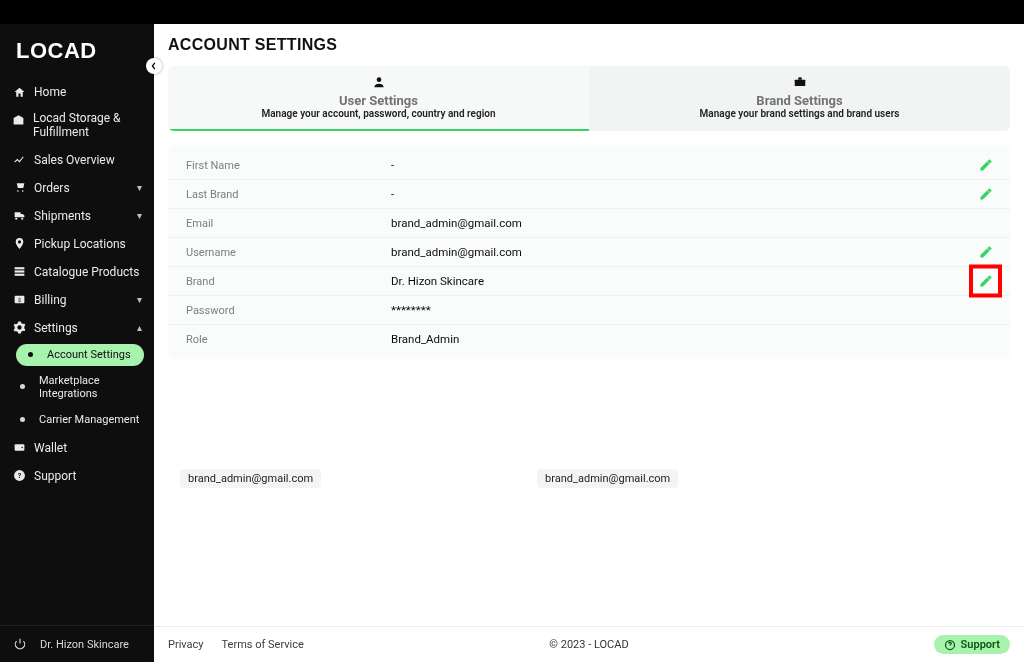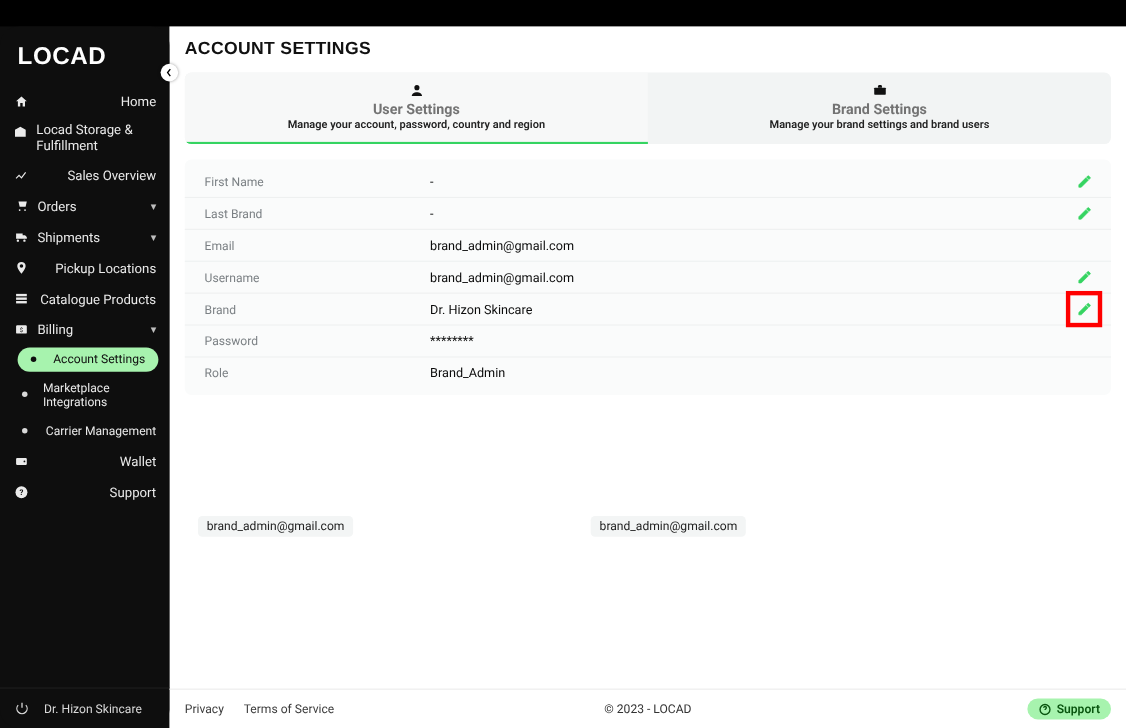--- a/index.html
+++ b/index.html
@@ -5,21 +5,21 @@
   * { margin: 0; padding: 0; box-sizing: border-box; font-family: -apple-system, BlinkMacSystemFont, "Segoe UI", Roboto, Arial, sans-serif; }
   html, body { width: 1024px; height: 662px; overflow: hidden; background: #0e0e0e; }
   .top-bar { width: 100%; height: 24px; background: #000; }
   .app { display: flex; width: 100%; height: calc(100% - 24px); }
   
   .sidebar { width: 154px; background: #0e0e0e; color: #d9d9d9; display: flex; flex-direction: column; position: relative; border-radius: 17px; }
   .logo { padding: 14px 16px 14px 16px; }
   .logo-text { font-family: Arial Black, Arial, sans-serif; font-weight: 900; letter-spacing: 0.5px; font-size: 22px; color: #fff; }
   .collapse-btn { position: absolute; top: 34px; right: -8px; width: 16px; height: 16px; border-radius: 50%; background: #fff; color: #000; display: flex; align-items: center; justify-content: center; font-size: 10px; box-shadow: 0 0 3px rgba(0,0,0,0.4); cursor: pointer; }
   .nav { flex: 1; overflow: hidden; padding-top: 0px; }
-  .nav-item { display: flex; align-items: center; padding: 6px 12px; font-size: 12px; color: #eaeaea; cursor: pointer; gap: 8px; position: relative; min-height: 28px; justify-content: space-between; }
+  .nav-item { display: flex; align-items: center; padding: 6px 12px; font-size: 12px; color: #eaeaea; cursor: pointer; gap: 8px; position: relative; min-height: 28px; }
   .nav-item .icon-slot { width: 14px; height: 14px; display: flex; align-items: center; justify-content: center; color: #eaeaea; }
   .nav-item .chev { margin-left: auto; font-size: 10px; opacity: 0.8; }
   .nav-item.wrap { align-items: flex-start; }
   .nav-item.wrap .label { line-height: 1.15; }
   .subnav { padding-left: 6px; }
   .subnav .nav-item { padding-left: 14px; }
   .subnav .nav-item.active { background: #a7f3ae; color: #0e0e0e; border-radius: 999px; margin: 2px 10px; padding: 4px 12px; min-height: 22px; font-size: 11px; }
   .subnav .nav-item.active .bullet { background: #0e0e0e; }
   .bullet { width: 5px; height: 5px; border-radius: 50%; background: #d9d9d9; display: inline-block; margin-right: 6px; flex-shrink: 0; }
   .sidebar-footer { border-top: 1px solid #1e1e1e; padding: 10px 12px; display: flex; align-items: center; gap: 12px; }
@@ -132,20 +132,29 @@
       <div class="nav-item">
         <span class="icon-slot">
             <svg width="13" height="13" viewBox="0 0 24 24" fill="currentColor">
               <rect x="3" y="5" width="18" height="14" rx="2"></rect>
               <text x="12" y="16" font-size="10" fill="#0e0e0e" text-anchor="middle">$</text>
             </svg>
           </span>
         <span class="label">Billing</span>
         <span class="chev">▾</span>
       </div>
+      <div class="nav-item">
+        <span class="icon-slot">
+            <svg width="13" height="13" viewBox="0 0 24 24" fill="currentColor">
+              <path d="M12 8a4 4 0 100 8 4 4 0 000-8zm9 4a9 9 0 01-.2 1.9l2.1 1.6-2 3.5-2.5-1a9 9 0 01-3.3 1.9L14.5 23h-5l-.6-2.6A9 9 0 015.6 18.5l-2.5 1-2-3.5 2.1-1.6A9 9 0 013 12a9 9 0 01.2-1.9L1.1 8.5l2-3.5 2.5 1A9 9 0 018.9 4.1L9.5 1h5l.6 2.6a9 9 0 013.3 1.9l2.5-1 2 3.5-2.1 1.6A9 9 0 0121 12z"></path>
+            </svg>
+          </span>
+        <span class="label">Settings</span>
+        <span class="chev">▴</span>
+      </div>
       <div class="subnav">
         <div class="nav-item active">
           <span class="bullet"></span>
           <span class="label">Account Settings</span>
         </div>
         <div class="nav-item">
           <span class="bullet"></span>
           <span class="label" style="font-size:11px;">Marketplace Integrations</span>
         </div>
         <div class="nav-item">

